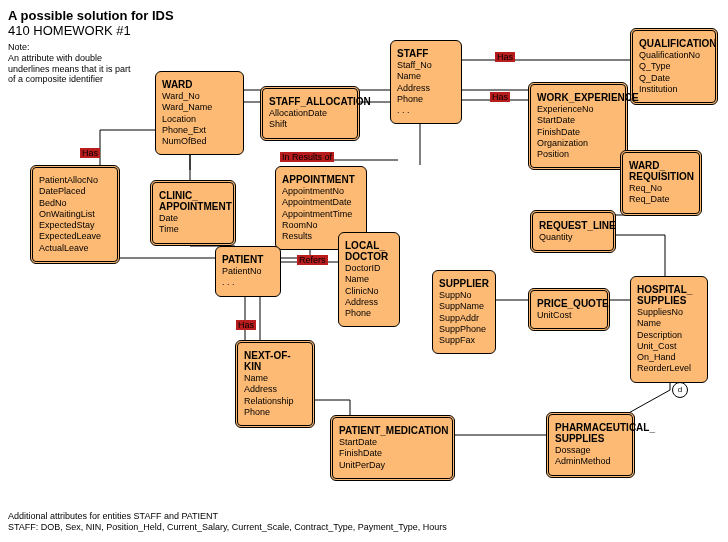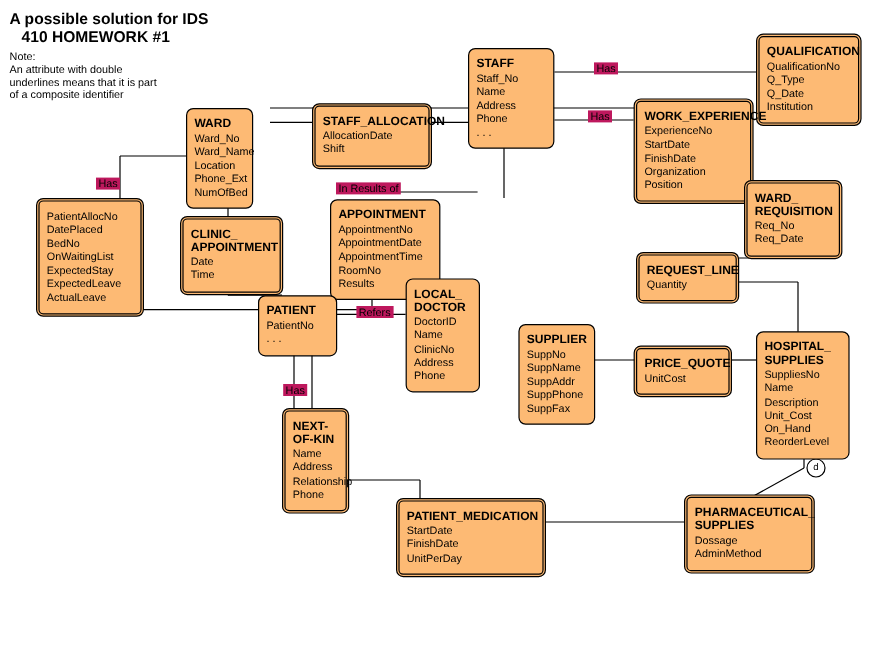--- a/index.html
+++ b/index.html
@@ -1,24 +1,24 @@
 <!DOCTYPE html>
 <html><head>
 <meta charset="utf-8">
 <style>
 body{font-family:Arial,Helvetica,sans-serif;margin:0;padding:8px;background:#fff;font-size:10px;position:relative;width:728px;height:542px;box-sizing:border-box}
 .title{font-size:13px;font-weight:700}
-.subtitle{font-size:13px;font-weight:700;margin-left:10px}
+.subtitle{font-size:13px;font-weight:400;}
 .note{font-size:9px;margin-top:4px;line-height:1.2}
 .entity{position:absolute;border:1px solid #000;border-radius:6px;background:#fdba74;padding:7px 6px;box-sizing:border-box}
 .entity.weak{border:3px double #000}
 .entity-name{font-weight:bold;font-size:10px;margin-bottom:1px}
 .attr{font-size:9px;line-height:1.25}
 .attr.pk{}
-.lbl{position:absolute;font-size:9px;background:#be185d;padding:0 2px}
+.lbl{position:absolute;font-size:9px;background:#b91c1c;padding:0 2px}
 svg.lines{position:absolute;top:0;left:0;width:728px;height:542px;pointer-events:none}
 svg.lines line{stroke:#000;stroke-width:1}
 .footnote{position:absolute;bottom:8px;left:8px;font-size:9px;line-height:1.3}
 .d-circle{position:absolute;width:14px;height:14px;border:1px solid #000;border-radius:50%;background:#fff;font-size:8px;text-align:center;line-height:14px}
 </style>
 </head>
 <body>
 
 <div class="title">A possible solution for IDS</div>
 <div class="subtitle">410 HOMEWORK #1</div>
@@ -114,21 +114,21 @@
 
 <div class="entity weak" style="left:528px;top:82px;width:100px">
   <div class="entity-name">WORK_EXPERIENCE</div>
   <div class="attr pk">ExperienceNo</div>
   <div class="attr">StartDate</div>
   <div class="attr">FinishDate</div>
   <div class="attr">Organization</div>
   <div class="attr">Position</div>
 </div>
 
-<div class="entity" style="left:155px;top:90px;width:56px">
+<div class="entity" style="left:155px;top:71px;width:89px">
   <div class="entity-name">WARD</div>
   <div class="attr pk">Ward_No</div>
   <div class="attr">Ward_Name</div>
   <div class="attr">Location</div>
   <div class="attr">Phone_Ext</div>
   <div class="attr">NumOfBed</div>
 </div>
 
 <div class="entity weak" style="left:260px;top:86px;width:100px">
   <div class="entity-name">STAFF_ALLOCATION</div>
@@ -208,36 +208,38 @@
   <div class="entity-name" style="white-space:pre">HOSPITAL_
 SUPPLIES</div>
   <div class="attr pk">SuppliesNo</div>
   <div class="attr">Name</div>
   <div class="attr">Description</div>
   <div class="attr">Unit_Cost</div>
   <div class="attr">On_Hand</div>
   <div class="attr">ReorderLevel</div>
 </div>
 
-<div class="entity weak" style="left:235px;top:340px;width:56px">
+<div class="entity weak" style="left:235px;top:340px;width:80px">
   <div class="entity-name">NEXT-OF-KIN</div>
   <div class="attr pk">Name</div>
   <div class="attr">Address</div>
   <div class="attr">Relationship</div>
   <div class="attr">Phone</div>
 </div>
 
 <div class="entity weak" style="left:330px;top:415px;width:125px">
   <div class="entity-name">PATIENT_MEDICATION</div>
   <div class="attr pk">StartDate</div>
   <div class="attr">FinishDate</div>
   <div class="attr">UnitPerDay</div>
 </div>
 
-<div class="entity weak" style="left:570px;top:412px;width:109px">
+<div class="entity weak" style="left:546px;top:412px;width:89px">
   <div class="entity-name" style="white-space:pre">PHARMACEUTICAL_
 SUPPLIES</div>
   <div class="attr">Dossage</div>
   <div class="attr">AdminMethod</div>
 </div>
 
 <div class="footnote">
+  <div>Additional attributes for entities STAFF and PATIENT</div>
+  <div>STAFF: DOB, Sex, NIN, Position_Held, Current_Salary, Current_Scale, Contract_Type, Payment_Type, Hours</div>
 </div>
 
 </body></html>

